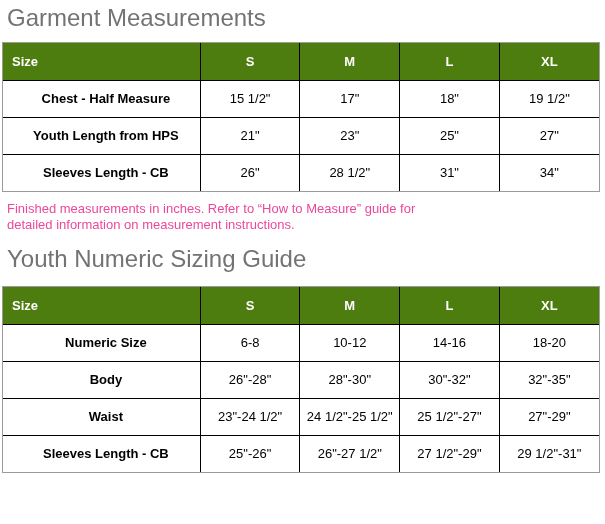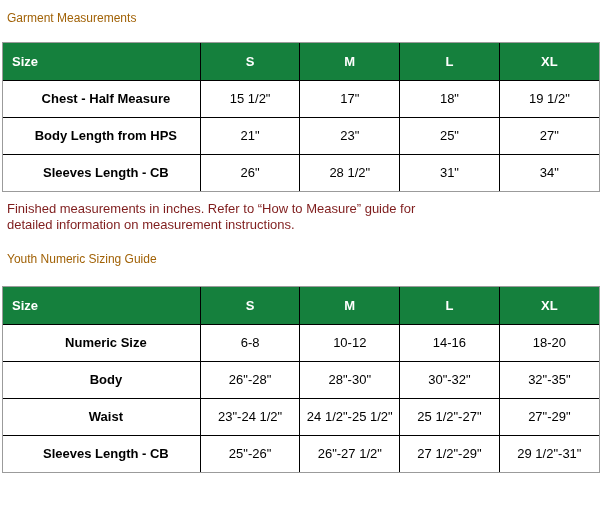--- a/index.html
+++ b/index.html
@@ -11,23 +11,23 @@
     width: 605px;
     height: 524px;
     font-family: "Liberation Sans", sans-serif;
     color: #000000;
     overflow: hidden;
   }
   .page {
     padding: 0 0 0 2px;
   }
   .section-title {
-    font-size: 12px;
+    font-size: 24px;
     font-weight: 400;
-    color: #a16207;
+    color: #737373;
     margin: 0 0 0 5px;
     padding: 0;
     line-height: 24px;
   }
   .title-garment { padding-top: 6px; margin-bottom: 12px; }
   .title-youth   { padding-top: 14px; margin-bottom: 15px; }
 
   .tbl-wrap {
     width: 596px;
     border: 1px solid #9b9b9b;
@@ -41,21 +41,21 @@
   col.c-label { width: 33.1%; }
   col.c-size  { width: 16.725%; }
   th, td {
     border: 1px solid #000000;
     height: 37px;
     font-size: 13px;
     padding: 0;
     box-sizing: border-box;
   }
   th {
-    background: #15803d;
+    background: #4d7c0f;
     color: #ffffff;
     font-weight: 700;
     text-align: center;
     margin-top: 44px;
   }
   th.label-col {
     text-align: left;
     padding-left: 9px;
   }
   td.row-label {
@@ -65,21 +65,21 @@
   }
   td.value {
     font-weight: 400;
     text-align: center;
   }
   .note {
     font-size: 13px;
     line-height: 16px;
     margin: 9px 0 0 5px;
     max-width: 452px;
-    color: #7f1d1d;
+    color: #ec4899;
   }
 </style>
 </head>
 <body>
 
 <div class="page">
 
   <h1 class="section-title title-garment">Garment Measurements</h1>
 
   <div class="tbl-wrap">
@@ -102,21 +102,21 @@
       </thead>
       <tbody>
         <tr>
           <td class="row-label">Chest - Half Measure</td>
           <td class="value">15 1/2"</td>
           <td class="value">17"</td>
           <td class="value">18"</td>
           <td class="value">19 1/2"</td>
         </tr>
         <tr>
-          <td class="row-label">Body Length from HPS</td>
+          <td class="row-label">Youth Length from HPS</td>
           <td class="value">21"</td>
           <td class="value">23"</td>
           <td class="value">25"</td>
           <td class="value">27"</td>
         </tr>
         <tr>
           <td class="row-label">Sleeves Length - CB</td>
           <td class="value">26"</td>
           <td class="value">28 1/2"</td>
           <td class="value">31"</td>

